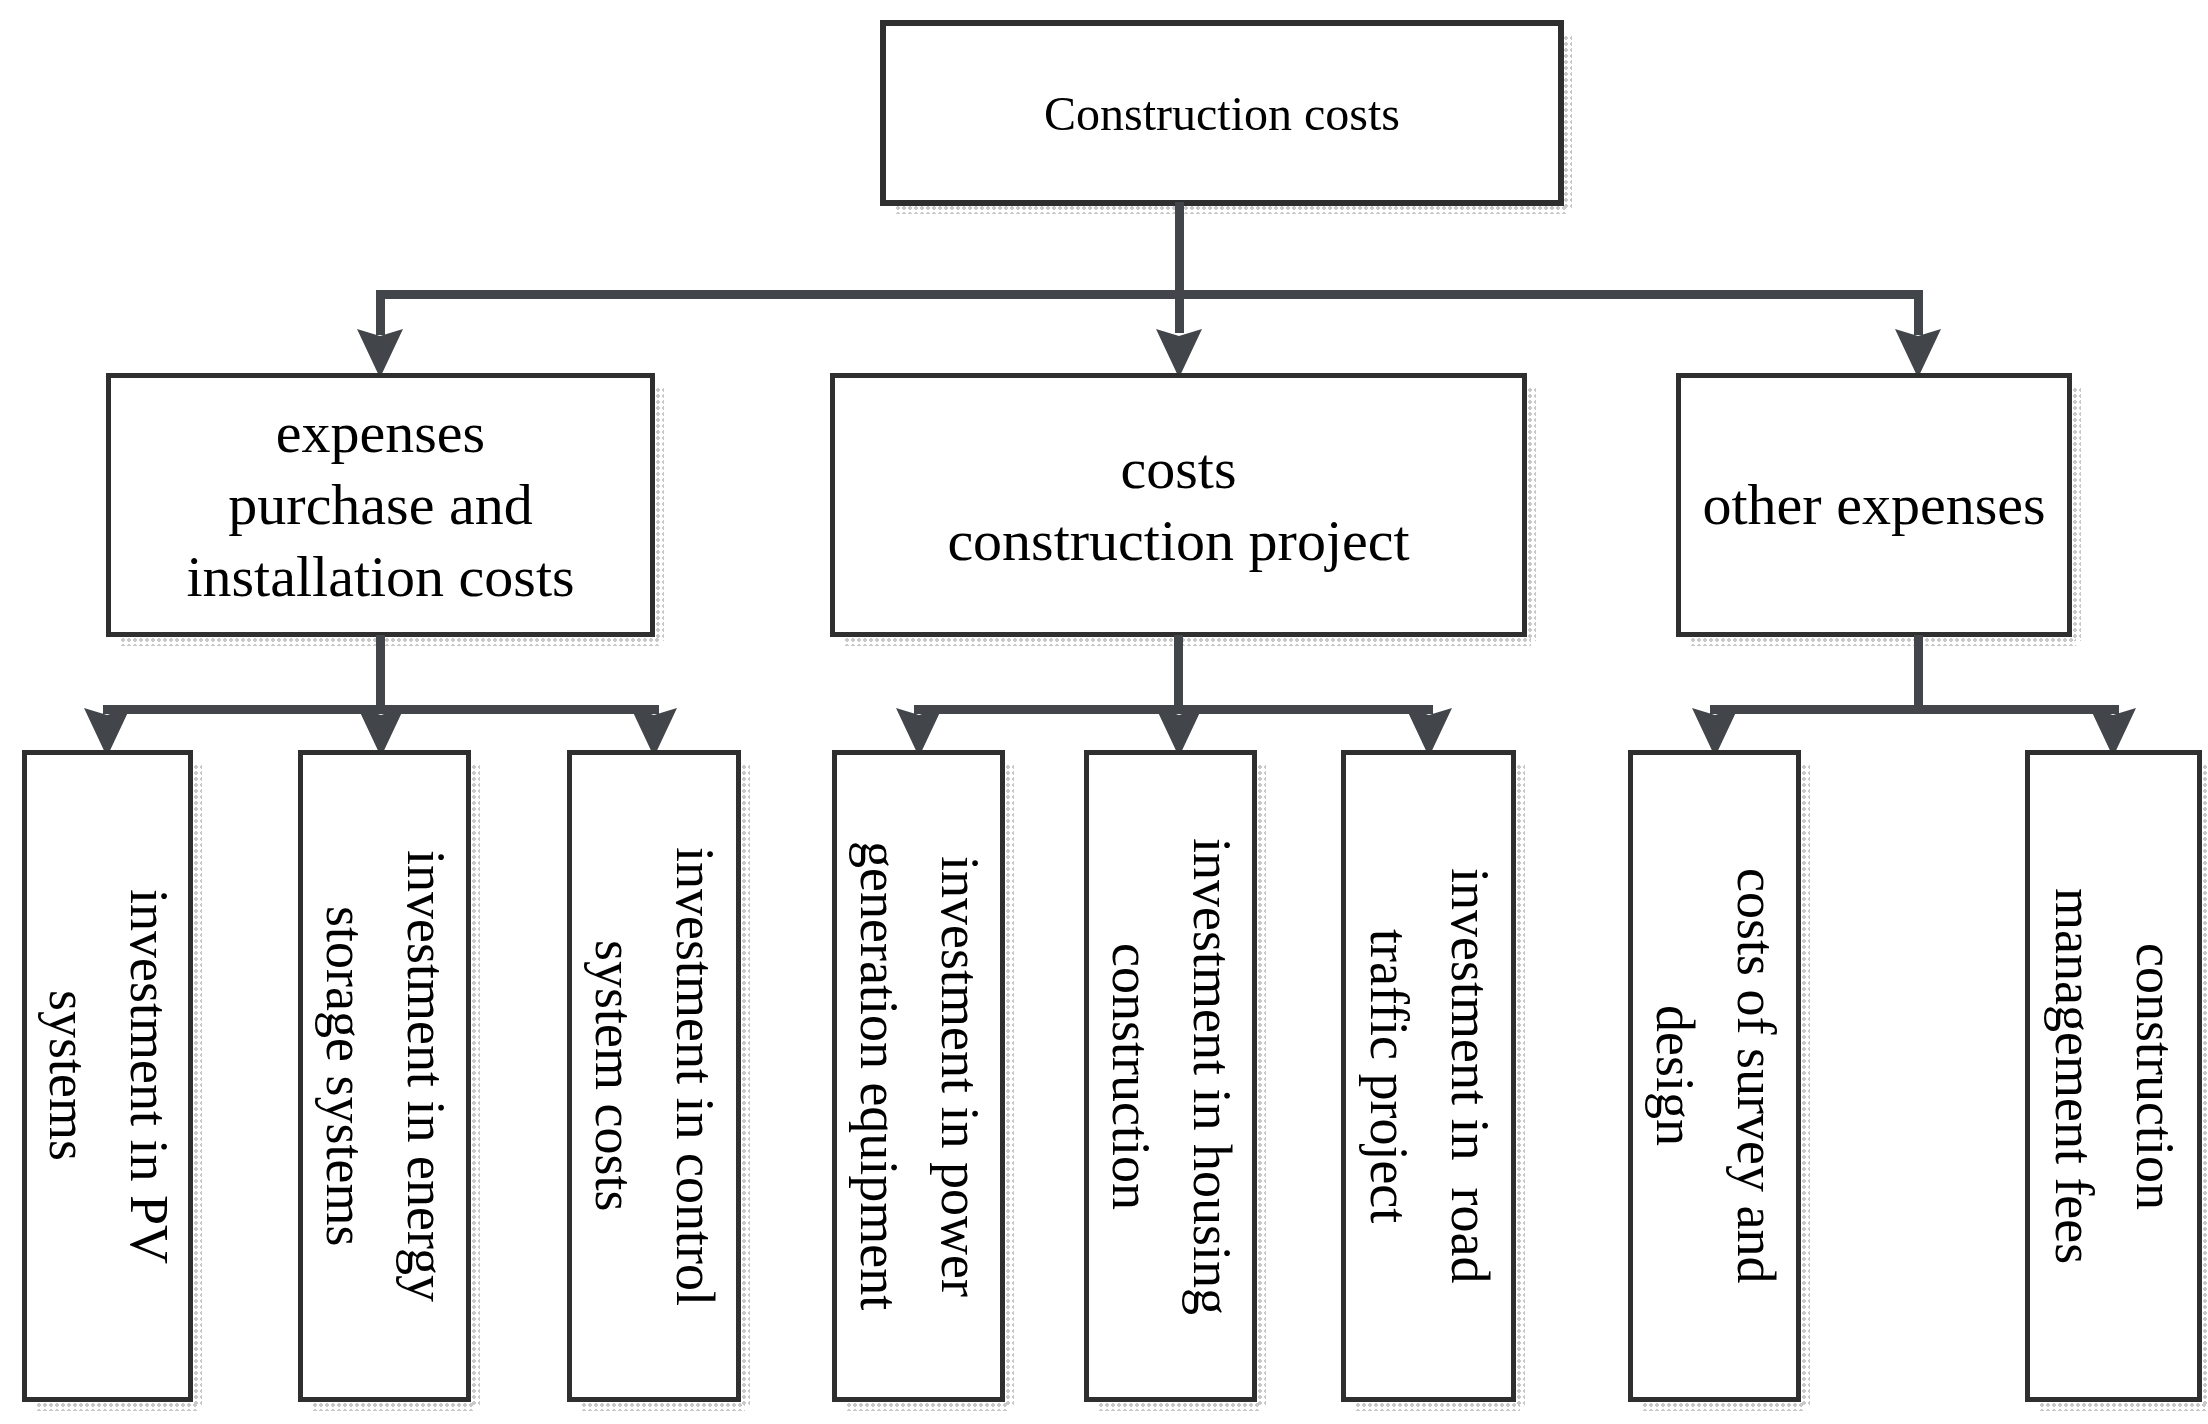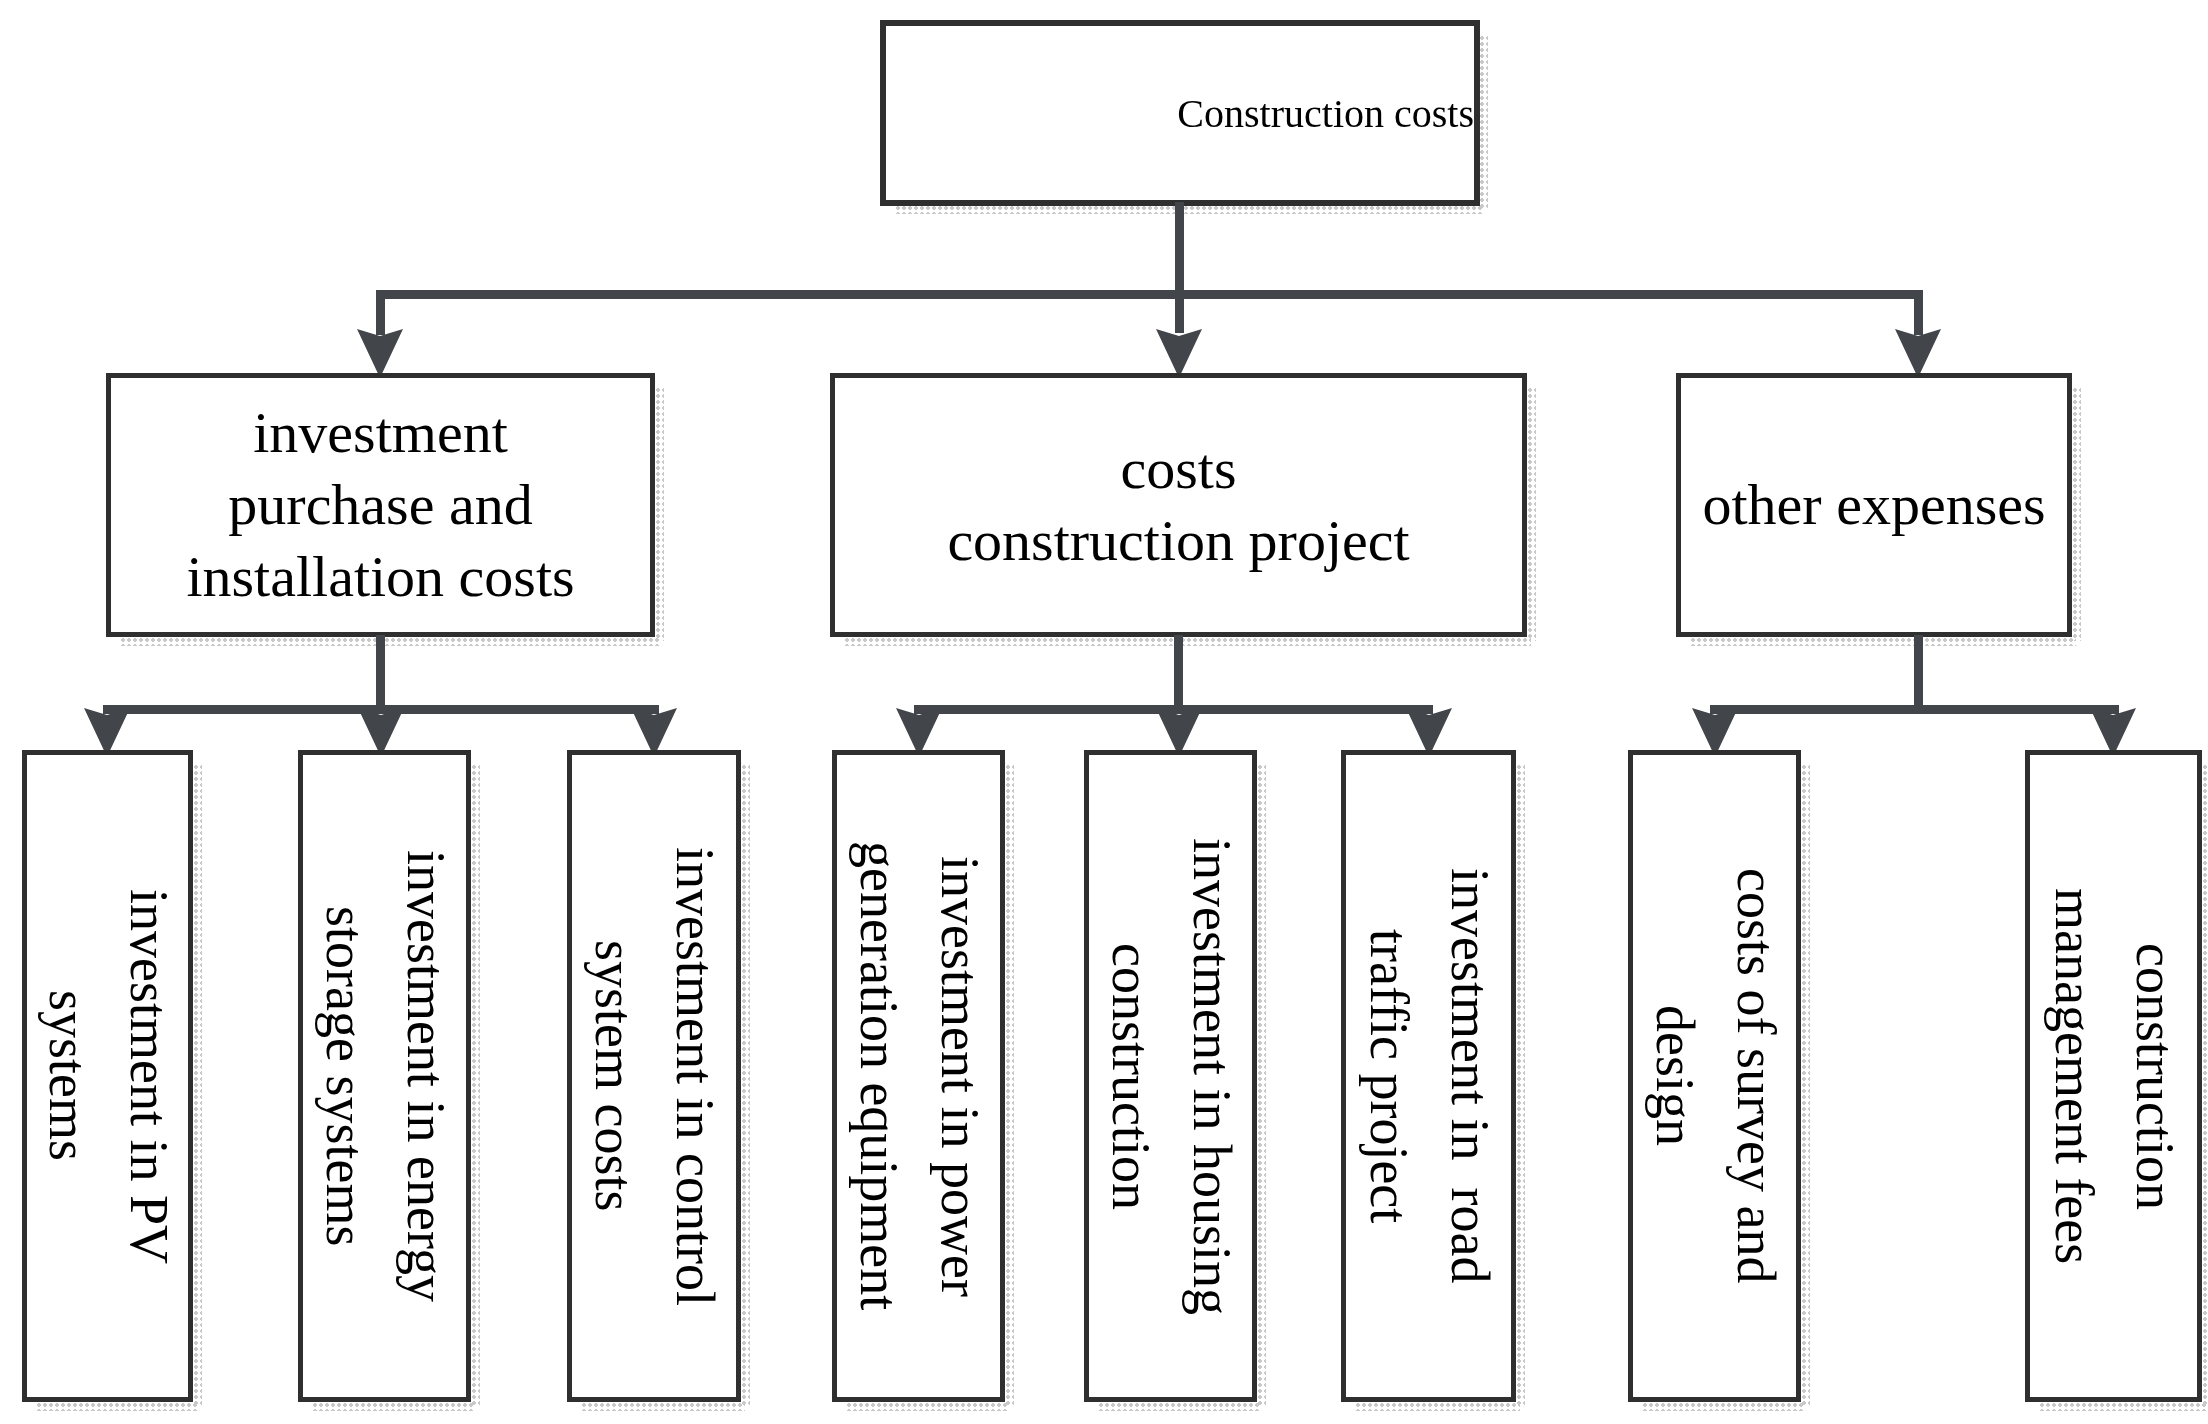--- a/index.html
+++ b/index.html
@@ -33,21 +33,21 @@
     right:-14px;top:9px;width:9px;height:100%;
     background-image:radial-gradient(circle,var(--shadow) 1.7px,transparent 1.9px);
     background-size:6px 6px;
   }
   .box::before{
     content:"";position:absolute;
     bottom:-14px;left:9px;height:9px;width:100%;
     background-image:radial-gradient(circle,var(--shadow) 1.7px,transparent 1.9px);
     background-size:6px 6px;
   }
-  .root-box{left:880px;top:20px;width:600px;height:186px;border-width:6px;font-size:40px;justify-content:flex-end;}
+  .root-box{left:880px;top:20px;width:684px;height:186px;border-width:6px;font-size:48px;}
   .lvl2{top:373px;height:264px;font-size:58px;line-height:1.24;}
   .lvl3{top:750px;height:652px;}
   .vtext{
     writing-mode:vertical-rl;
     font-size:54px;line-height:1.5;
     text-align:center;
   }
   .vtext > div{white-space:pre;}
   .htext > div{white-space:pre;}
   
@@ -75,21 +75,21 @@
   <div class="cline v" style="left:1175px;top:202px;height:131px"></div>
   <div class="cline h" style="left:376px;top:290px;width:1547px"></div>
   <div class="cline v" style="left:376px;top:290px;height:45px"></div>
   <div class="cline v" style="left:1914px;top:290px;height:45px"></div>
   <div class="arrow" style="left:357px;top:329px"></div>
   <div class="arrow" style="left:1156px;top:329px"></div>
   <div class="arrow" style="left:1895px;top:329px"></div>
 
   <div class="box lvl2" style="left:106px;width:549px">
     <div class="htext">
-      <div>investment</div>
+      <div>expenses</div>
       <div>purchase and</div>
       <div>installation costs</div>
     </div>
   </div>
   <div class="box lvl2" style="left:830px;width:697px">
     <div class="htext">
       <div>costs</div>
       <div>construction project</div>
     </div>
   </div>

